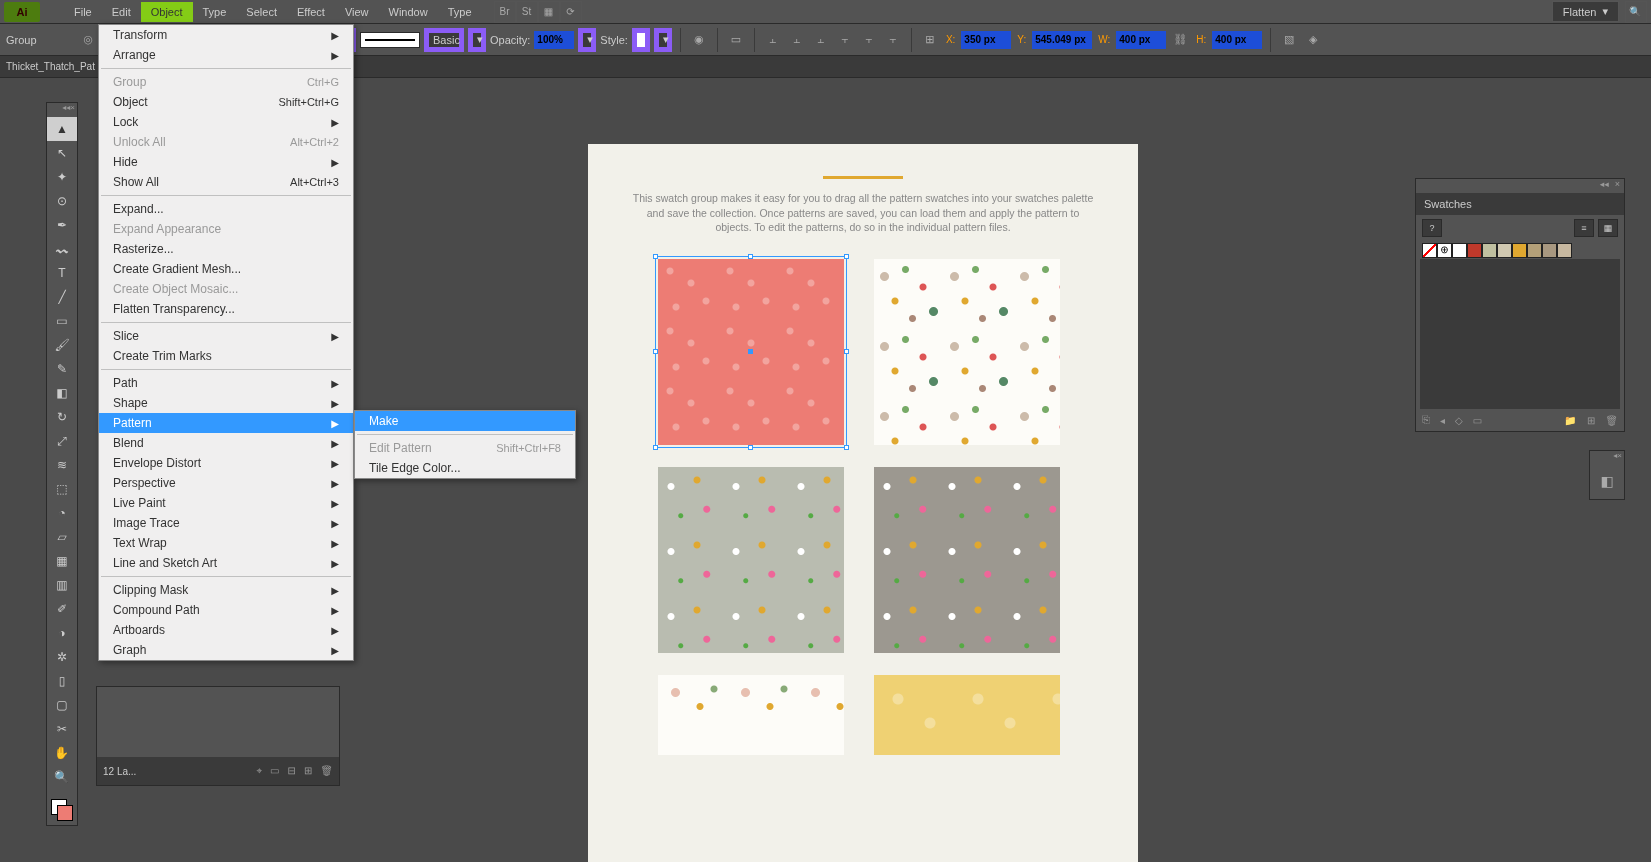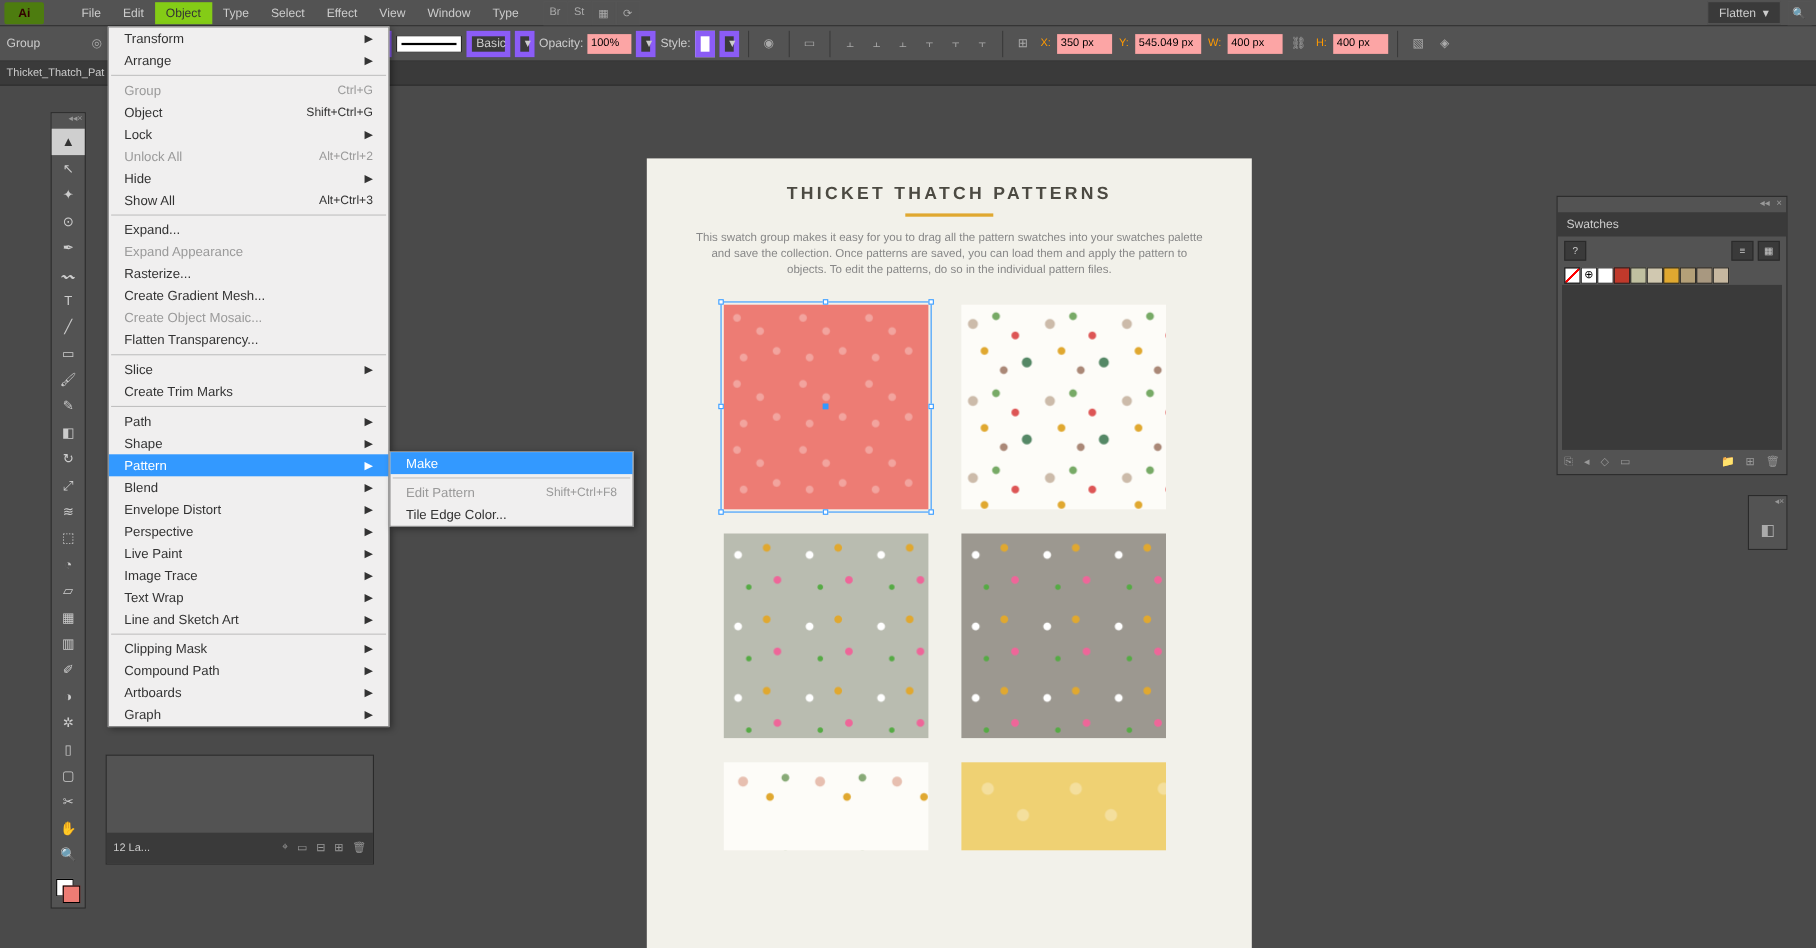--- a/index.html
+++ b/index.html
@@ -8,21 +8,21 @@
 .ai-logo { width: 36px; height: 20px; background: #4d7c0f; color: #330000; font-weight: bold; font-size: 11px; display: flex; align-items: center; justify-content: center; border-radius: 2px; margin-right: 24px; }
 .menubar-item { padding: 4px 10px; color: #ccc; cursor: pointer; }
 .menubar-item.active { background: #84cc16; color: #333; }
 .menubar-right { margin-left: auto; display: flex; align-items: center; gap: 6px; }
 .menubar-icon { width: 22px; height: 22px; border: 1px solid #555; display: flex; align-items: center; justify-content: center; color: #aaa; font-size: 10px; }
 .user-btn { background: #3a3a3a; padding: 3px 10px; border: 1px solid #555; color: #ccc; display: flex; align-items: center; gap: 6px; }
 
 .controlbar { background: #535353; height: 32px; display: flex; align-items: center; padding: 0 6px; border-bottom: 1px solid #2a2a2a; gap: 4px; }
 .ctl-label { color: #ccc; font-size: 11px; width: 68px; }
 .ctl-dropdown { background: #3a3a3a; border: 5px solid #8b5cf6; color: #ccc; height: 24px; padding: 0 4px; display: flex; align-items: center; }
-.ctl-field { background: #fca5a5; color: #000; height: 18px; width: 50px; font-size: 10px; padding: 0 3px; display: flex; align-items: center; }
+.ctl-field { background: #1d4ed8; color: #000; height: 18px; width: 50px; font-size: 10px; padding: 0 3px; display: flex; align-items: center; font-weight: bold; }
 .ctl-icon { width: 20px; height: 20px; display: flex; align-items: center; justify-content: center; color: #aaa; }
 .ctl-sep { width: 1px; height: 24px; background: #3a3a3a; margin: 0 4px; }
 .coord-label { color: #ff9a00; font-size: 10px; margin: 0 2px; }
 
 .doctab { background: #3a3a3a; height: 22px; display: flex; align-items: center; padding: 0 6px; color: #ccc; font-size: 10px; border-bottom: 1px solid #2a2a2a; }
 
 .workspace { position: absolute; top: 78px; left: 0; right: 0; bottom: 0; background: #4a4a4a; }
 
 .tools { position: absolute; left: 46px; top: 24px; width: 32px; background: #535353; border: 1px solid #2a2a2a; }
 .tools-header { height: 14px; background: #535353; display: flex; justify-content: flex-end; padding: 0 2px; font-size: 8px; color: #999; }
@@ -203,21 +203,20 @@
         <span>⌖</span>
         <span>▭</span>
         <span>⊟</span>
         <span>⊞</span>
         <span>🗑</span>
       </div>
     </div>
   </div>
 
   <div class="canvas">
-    <h1>THICKET THATCH PATTERNS</h1>
     <div class="hr"></div>
     <p>This swatch group makes it easy for you to drag all the pattern swatches into your swatches palette and save the collection. Once patterns are saved, you can load them and apply the pattern to objects. To edit the patterns, do so in the individual pattern files.</p>
     <div class="swatch-grid">
       <div class="swatch sw1">
         <div class="sel">
           <div class="sel-handle" style="left:-3px;top:-3px"></div>
             <div class="sel-handle" style="right:-3px;top:-3px"></div>
           <div class="sel-handle" style="left:-3px;bottom:-3px"></div>
             <div class="sel-handle" style="right:-3px;bottom:-3px"></div>
           <div class="sel-handle" style="left:50%;top:-3px;margin-left:-3px"></div>

